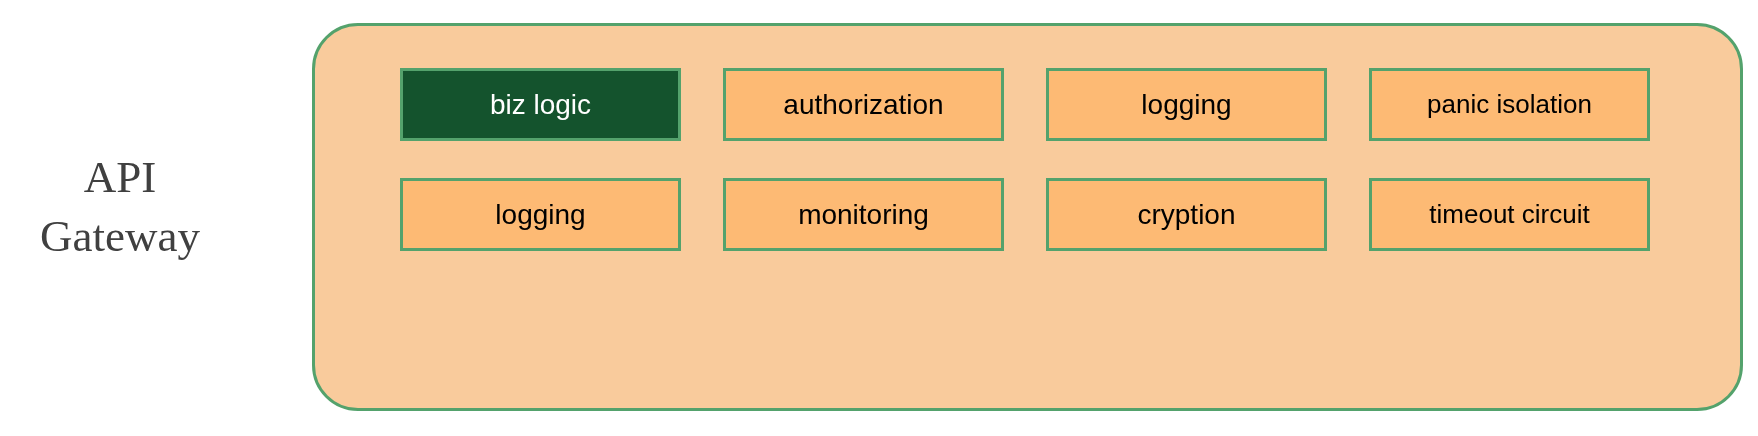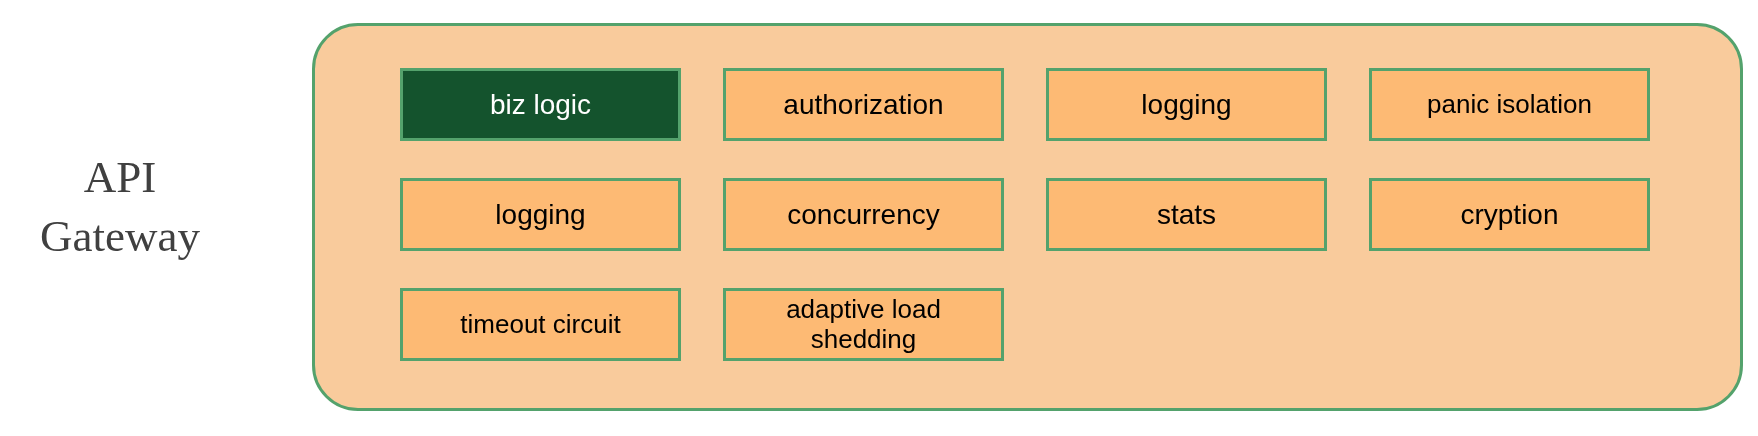--- a/index.html
+++ b/index.html
@@ -79,24 +79,21 @@
 
   <div class="gateway-box">
     <div class="grid">
 
       <div class="cell highlight">biz logic</div>
       <div class="cell">authorization</div>
       <div class="cell">logging</div>
       <div class="cell small">panic isolation</div>
 
       <div class="cell">logging</div>
-      <div class="cell">concurrency</div>
-      <div class="cell">stats</div>
+      <div class="cell">monitoring</div>
 
       <div class="cell">cryption</div>
       <div class="cell small">timeout circuit</div>
-      <div class="cell small">adaptive load
-shedding</div>
 
     </div>
   </div>
 
 </div>
 
 </body></html>

